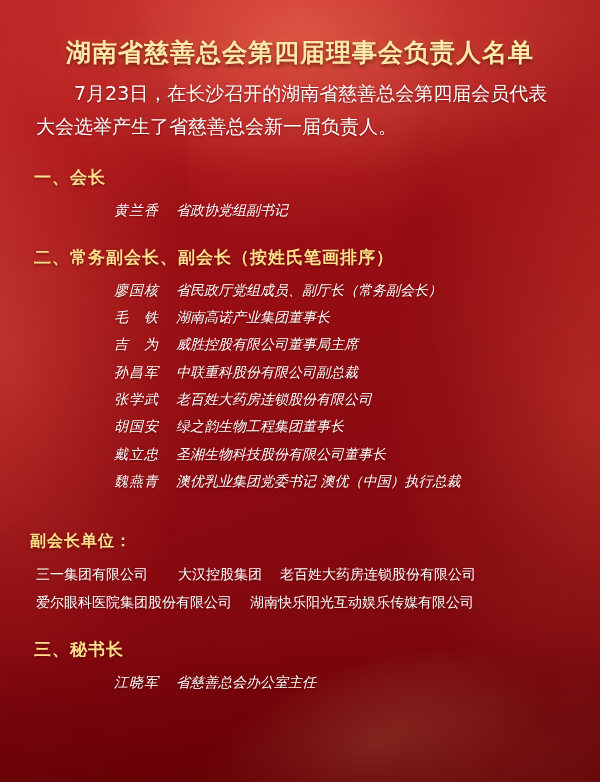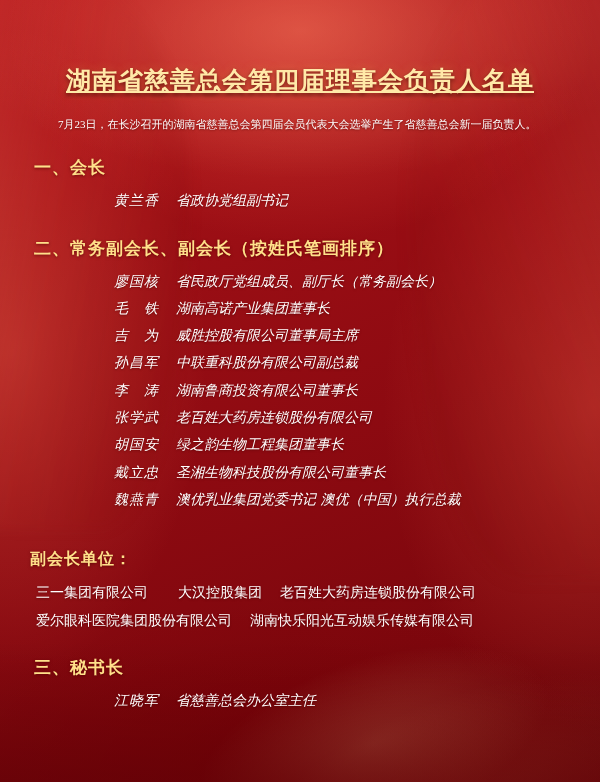--- a/index.html
+++ b/index.html
@@ -103,34 +103,32 @@
     padding: 0 26px;
     box-sizing: border-box;
   }
 
   .title {
     text-align: center;
     color: #ffe9a8;
     font-size: 25px;
     font-weight: bold;
     letter-spacing: 1px;
-    padding-top: 64px;
+    padding-top: 36px;
     text-shadow: 0 2px 4px rgba(70,0,0,0.75), 0 0 10px rgba(255,170,80,0.35);
-    text-decoration: underline;
   }
 
   .intro {
-    margin-top: 18px;
+    margin-top: 8px;
     padding: 0 10px;
     color: #ffffff;
-    font-size: 11px;
+    font-size: 19px;
     line-height: 1.75;
     text-indent: 2em;
     text-shadow: 0 1px 2px rgba(80,0,0,0.6);
-    font-family: Liberation Serif, serif;
   }
 
   .section-heading {
     margin-top: 22px;
     color: #ffe08a;
     font-size: 17px;
     font-weight: bold;
     letter-spacing: 1px;
     padding-left: 8px;
     text-shadow: 0 1px 3px rgba(80,0,0,0.7);
@@ -213,23 +211,20 @@
       <div class="entry">
         <span class="nm">毛　铁</span><span class="rl">湖南高诺产业集团董事长</span>
       </div>
       <div class="entry">
         <span class="nm">吉　为</span><span class="rl">威胜控股有限公司董事局主席</span>
       </div>
       <div class="entry">
         <span class="nm">孙昌军</span><span class="rl">中联重科股份有限公司副总裁</span>
       </div>
       <div class="entry">
-        <span class="nm">李　涛</span><span class="rl">湖南鲁商投资有限公司董事长</span>
-      </div>
-      <div class="entry">
         <span class="nm">张学武</span><span class="rl">老百姓大药房连锁股份有限公司</span>
       </div>
       <div class="entry">
         <span class="nm">胡国安</span><span class="rl">绿之韵生物工程集团董事长</span>
       </div>
       <div class="entry">
         <span class="nm">戴立忠</span><span class="rl">圣湘生物科技股份有限公司董事长</span>
       </div>
       <div class="entry">
         <span class="nm">魏燕青</span><span class="rl">澳优乳业集团党委书记 澳优（中国）执行总裁</span>

